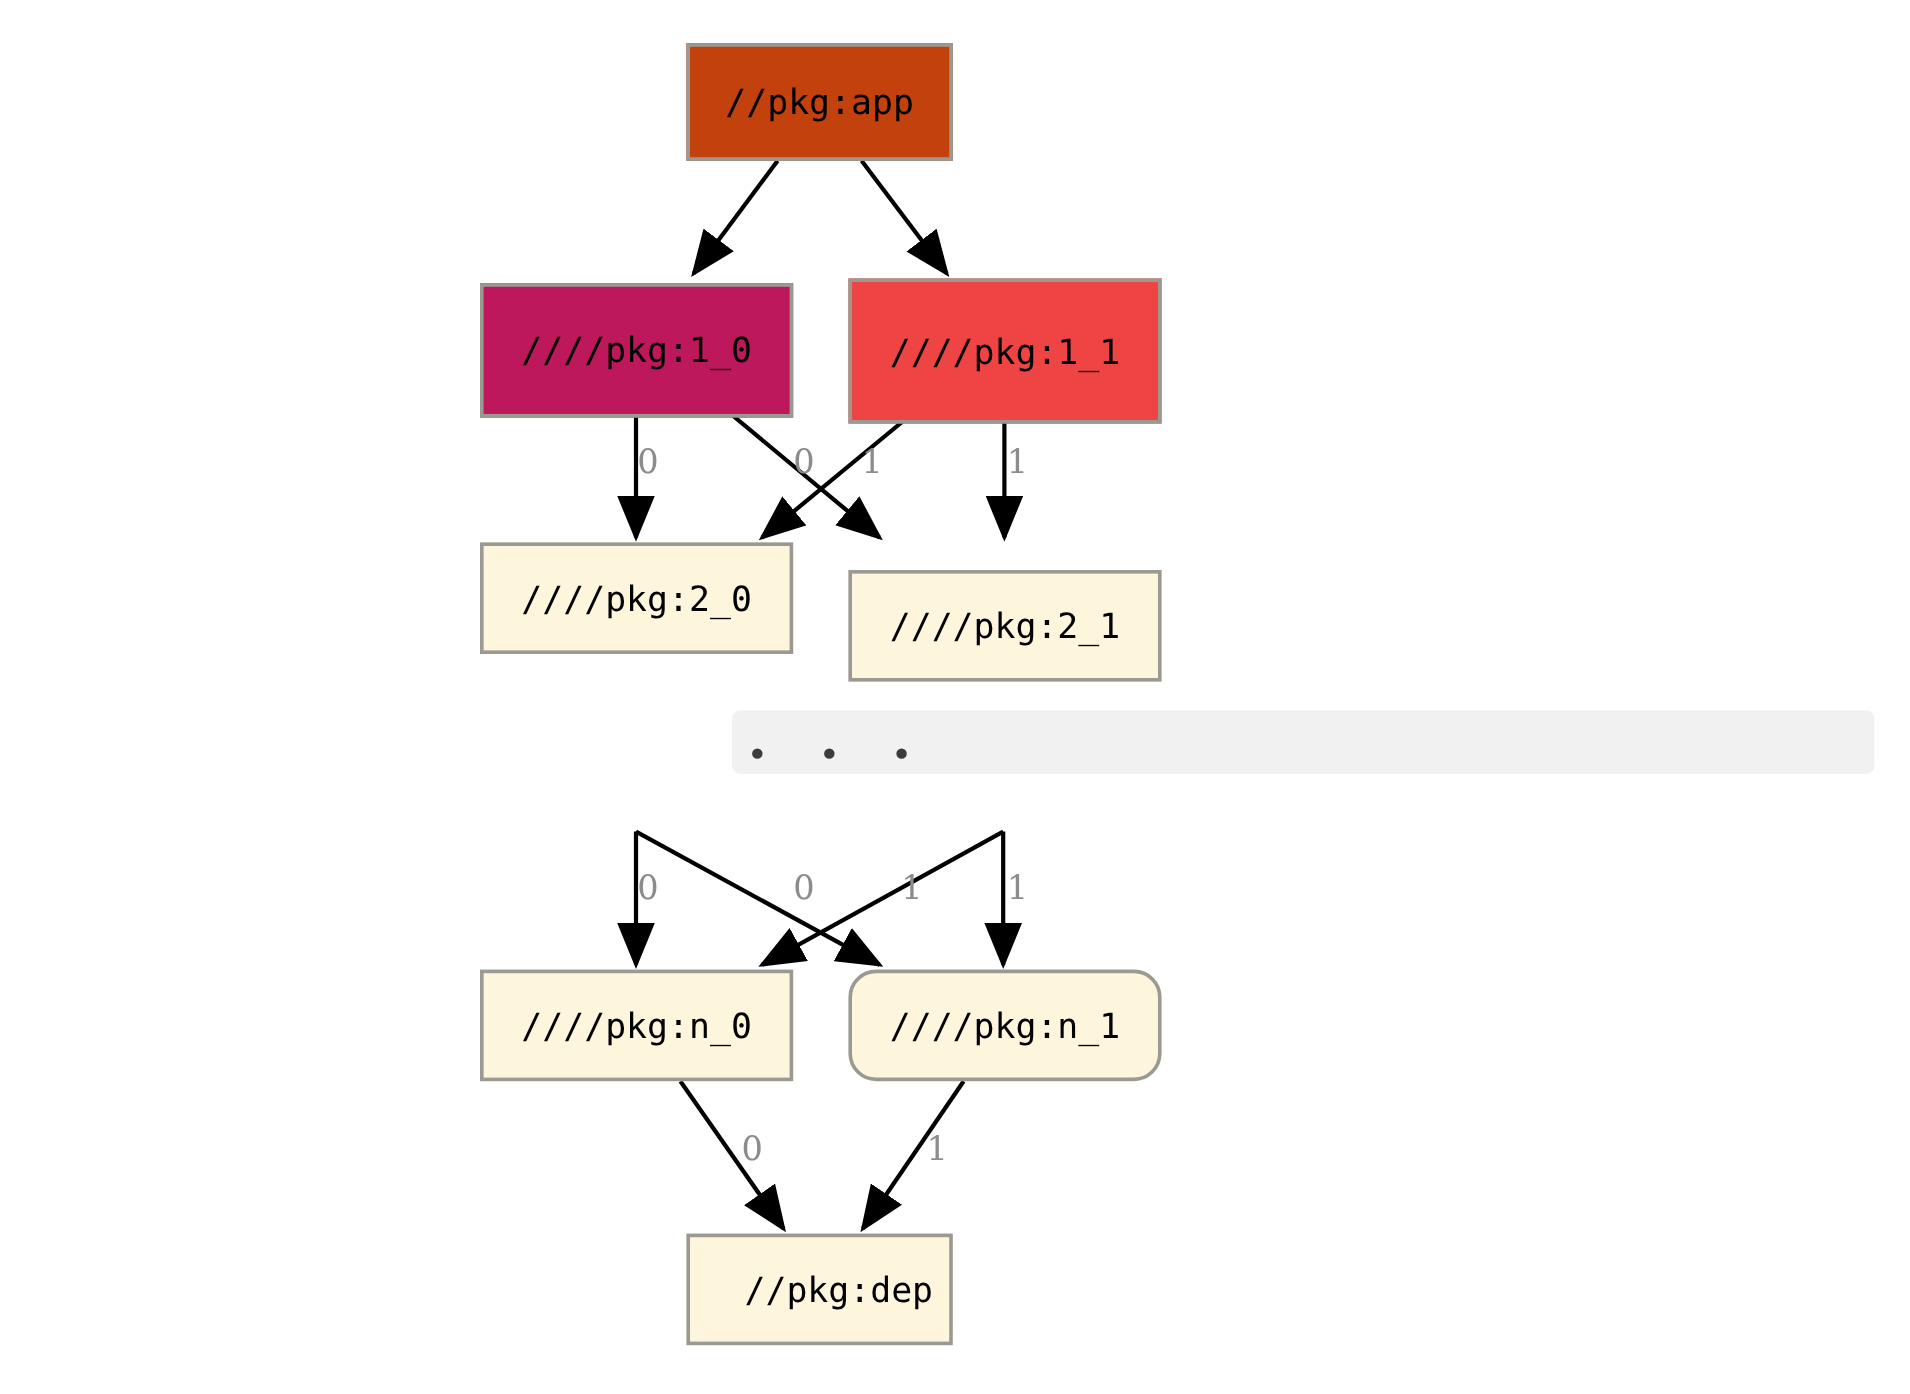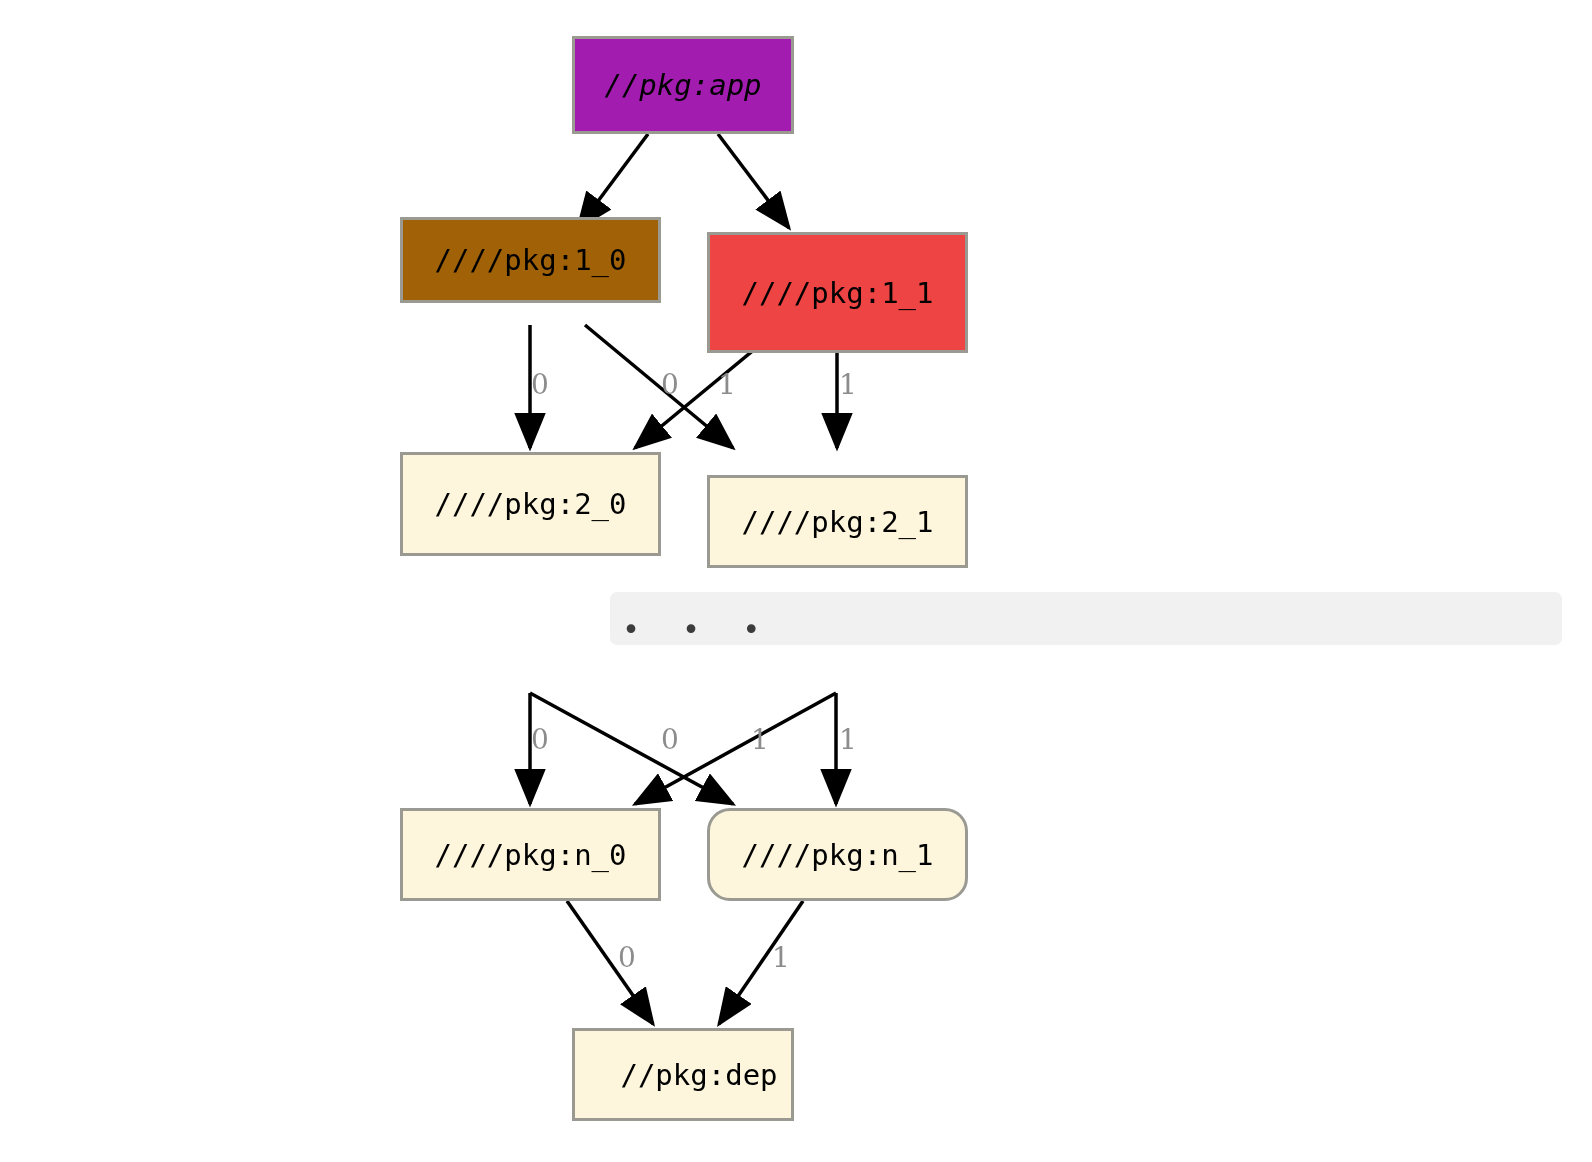--- a/index.html
+++ b/index.html
@@ -90,30 +90,30 @@
         <line x1="530" y1="693" x2="530" y2="804" stroke="#000000" stroke-width="3.5" marker-end="url(#arrowhead)"></line>
         <line x1="530" y1="693" x2="733" y2="804" stroke="#000000" stroke-width="3.5" marker-end="url(#arrowhead)"></line>
         <line x1="836" y1="693" x2="635" y2="804" stroke="#000000" stroke-width="3.5" marker-end="url(#arrowhead)"></line>
         <line x1="836" y1="693" x2="836" y2="804" stroke="#000000" stroke-width="3.5" marker-end="url(#arrowhead)"></line>
         <line x1="567" y1="901" x2="653" y2="1024" stroke="#000000" stroke-width="3.5" marker-end="url(#arrowhead)"></line>
         <line x1="803" y1="901" x2="719" y2="1024" stroke="#000000" stroke-width="3.5" marker-end="url(#arrowhead)"></line>
       </g>
   </svg>
 
   <div id="nodes-group">
-      <div class="node-box" style="left: 572px; top: 36px; width: 222px; height: 98px; background: #a21caf; border-color: rgb(154, 154, 147); font-style: italic;">
+      <div class="node-box" style="left: 572px; top: 36px; width: 222px; height: 98px; background: #c2410c; border-color: rgb(154, 154, 147);">
         <span class="node-label">//pkg:app</span>
       </div>
-      <div class="node-box" style="left: 400px; top: 217px; width: 261px; height: 86px; background: #a16207; border-color: rgb(154, 154, 147);">
+      <div class="node-box" style="left: 400px; top: 236px; width: 261px; height: 112px; background: #be185d; border-color: rgb(154, 154, 147);">
         <span class="node-label">////pkg:1_0</span>
       </div>
       <div class="node-box" style="left: 707px; top: 232px; width: 261px; height: 121px; background: #ef4444; border-color: rgb(154, 154, 147);">
         <span class="node-label">////pkg:1_1</span>
       </div>
-      <div class="node-box" style="left: 400px; top: 452px; width: 261px; height: 104px; background: rgb(253, 246, 221); border-color: rgb(154, 154, 147);">
+      <div class="node-box" style="left: 400px; top: 452px; width: 261px; height: 93px; background: rgb(253, 246, 221); border-color: rgb(154, 154, 147);">
         <span class="node-label">////pkg:2_0</span>
       </div>
       <div class="node-box" style="left: 707px; top: 452px; width: 261px; height: 93px; background: rgb(253, 246, 221); border-color: rgb(154, 154, 147); margin-top: 23px;">
         <span class="node-label">////pkg:2_1</span>
       </div>
       <div class="node-box" style="left: 400px; top: 808px; width: 261px; height: 93px; background: rgb(253, 246, 221); border-color: rgb(154, 154, 147); align-items: center;">
         <span class="node-label">////pkg:n_0</span>
       </div>
       <div class="node-box" style="left: 707px; top: 808px; width: 261px; height: 93px; background: rgb(253, 246, 221); border-color: rgb(154, 154, 147); border-radius: 23px;">
         <span class="node-label">////pkg:n_1</span>

